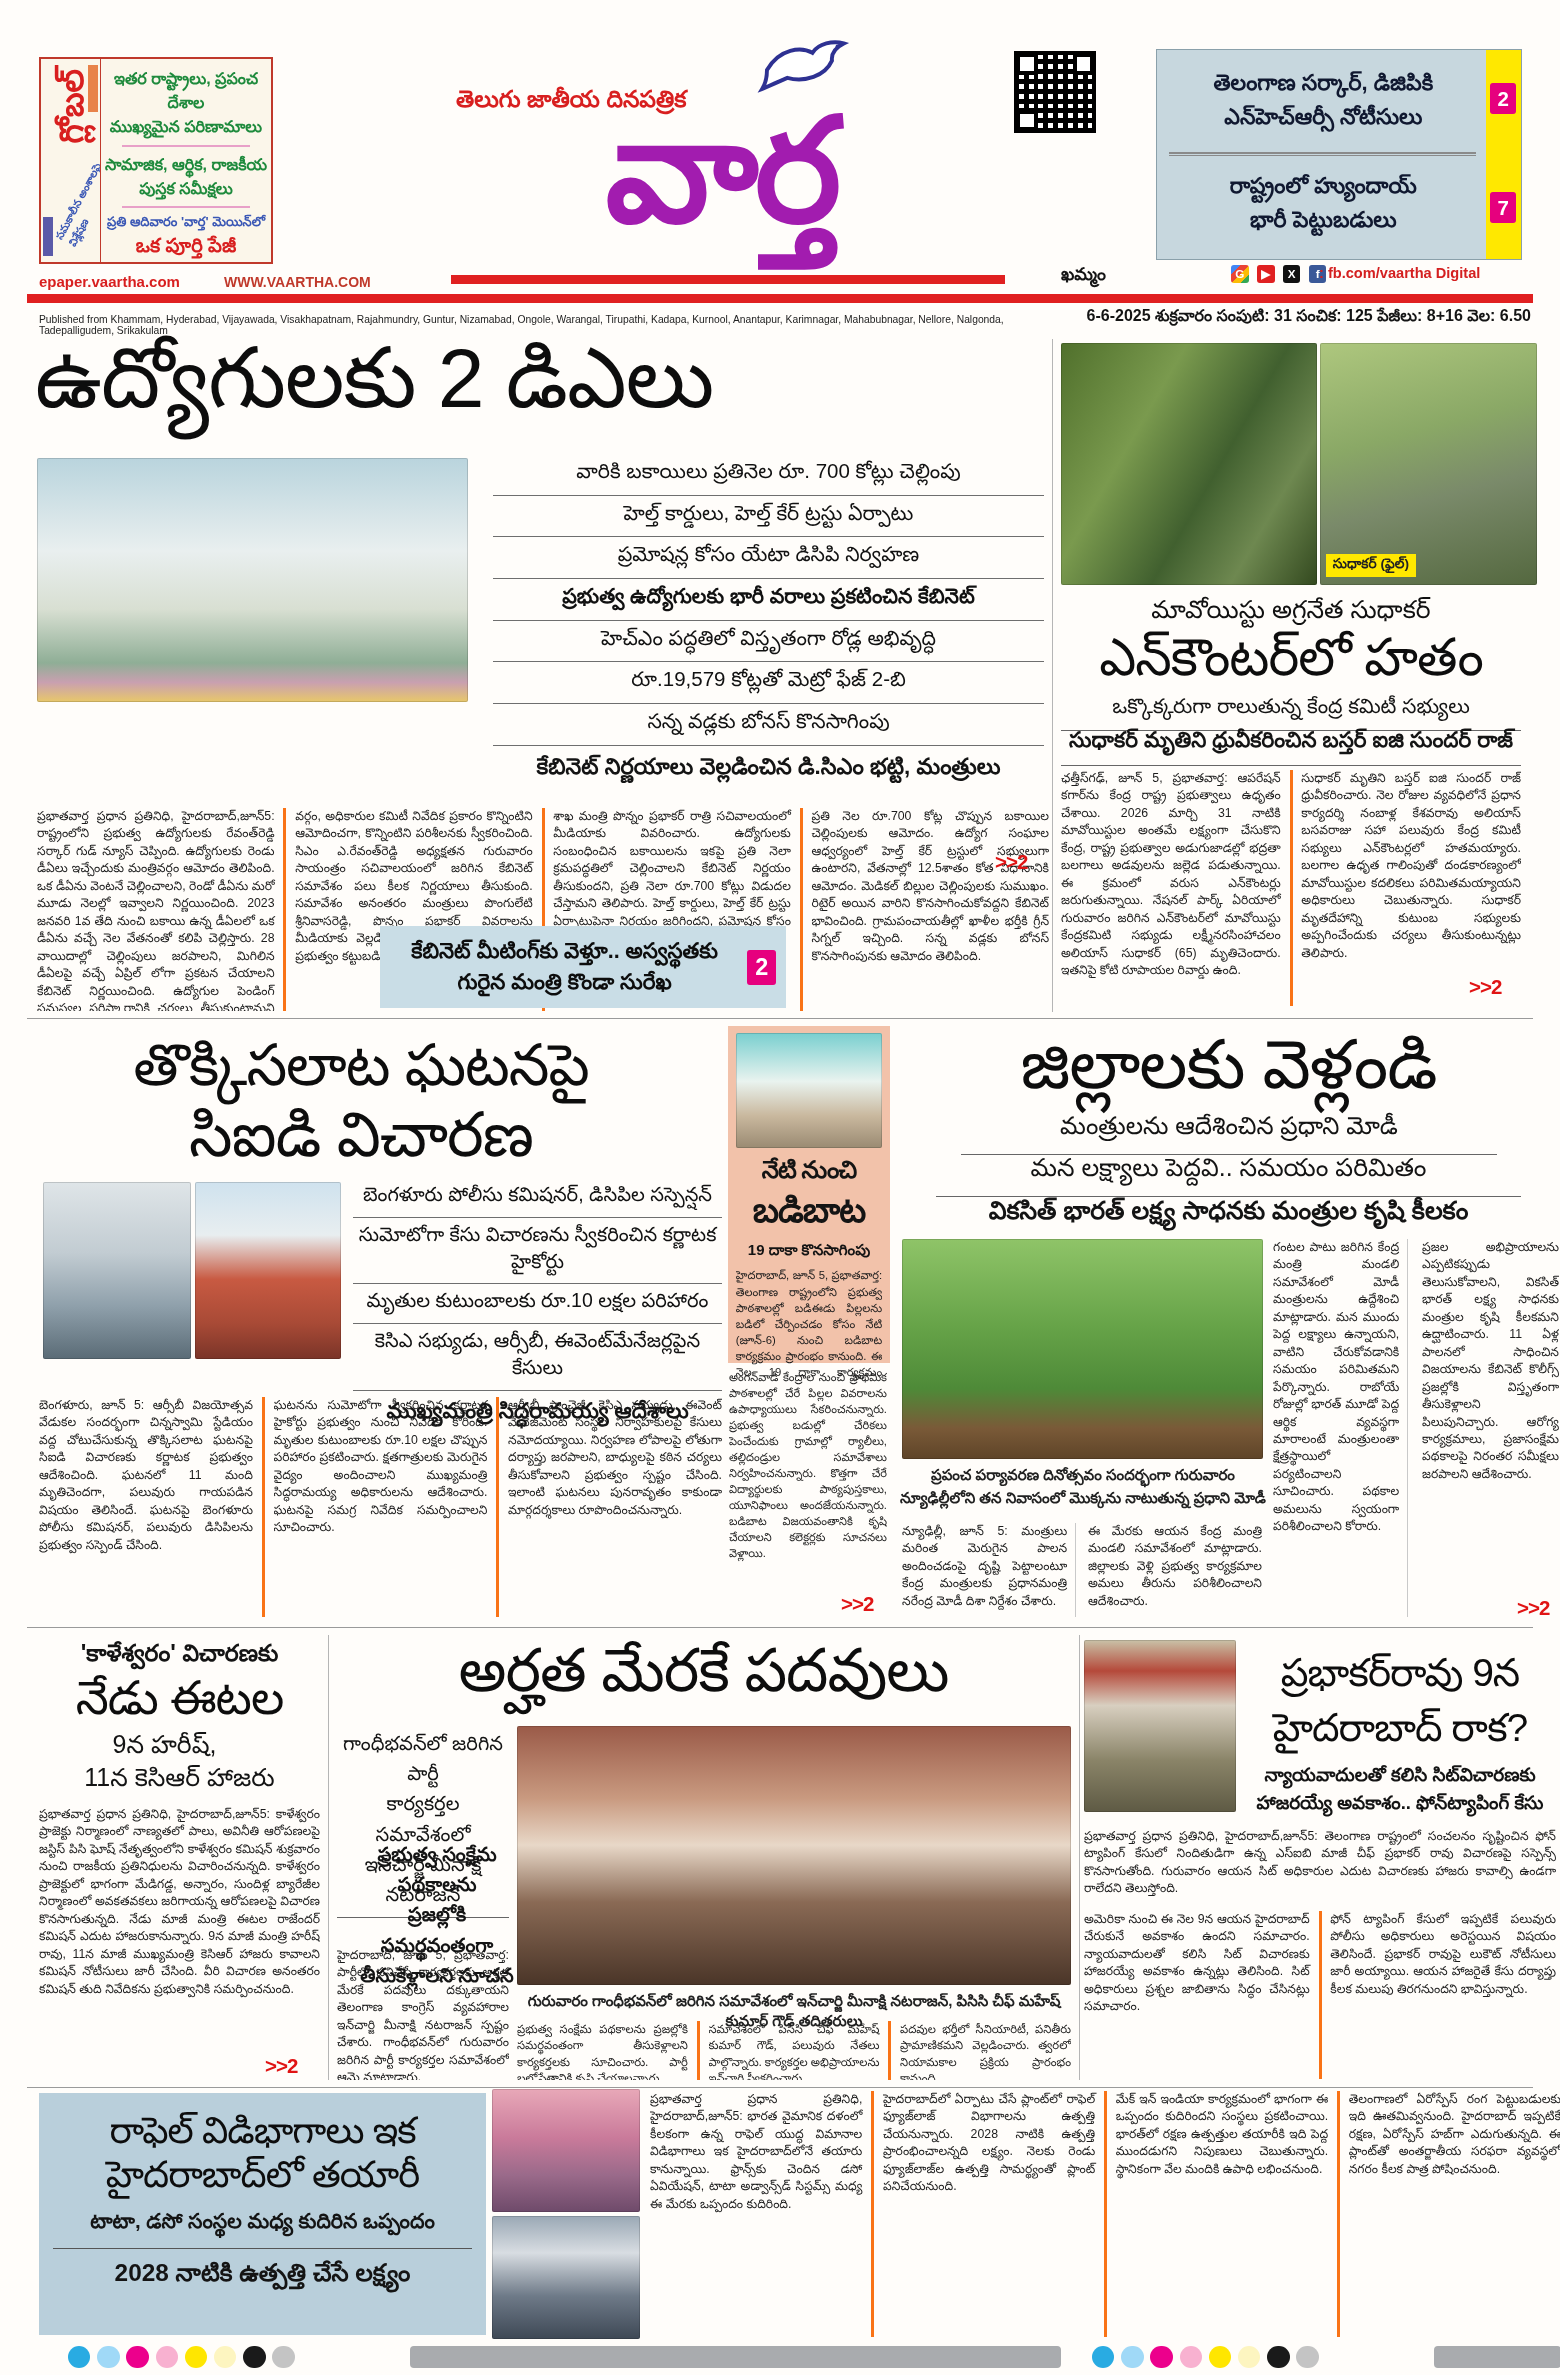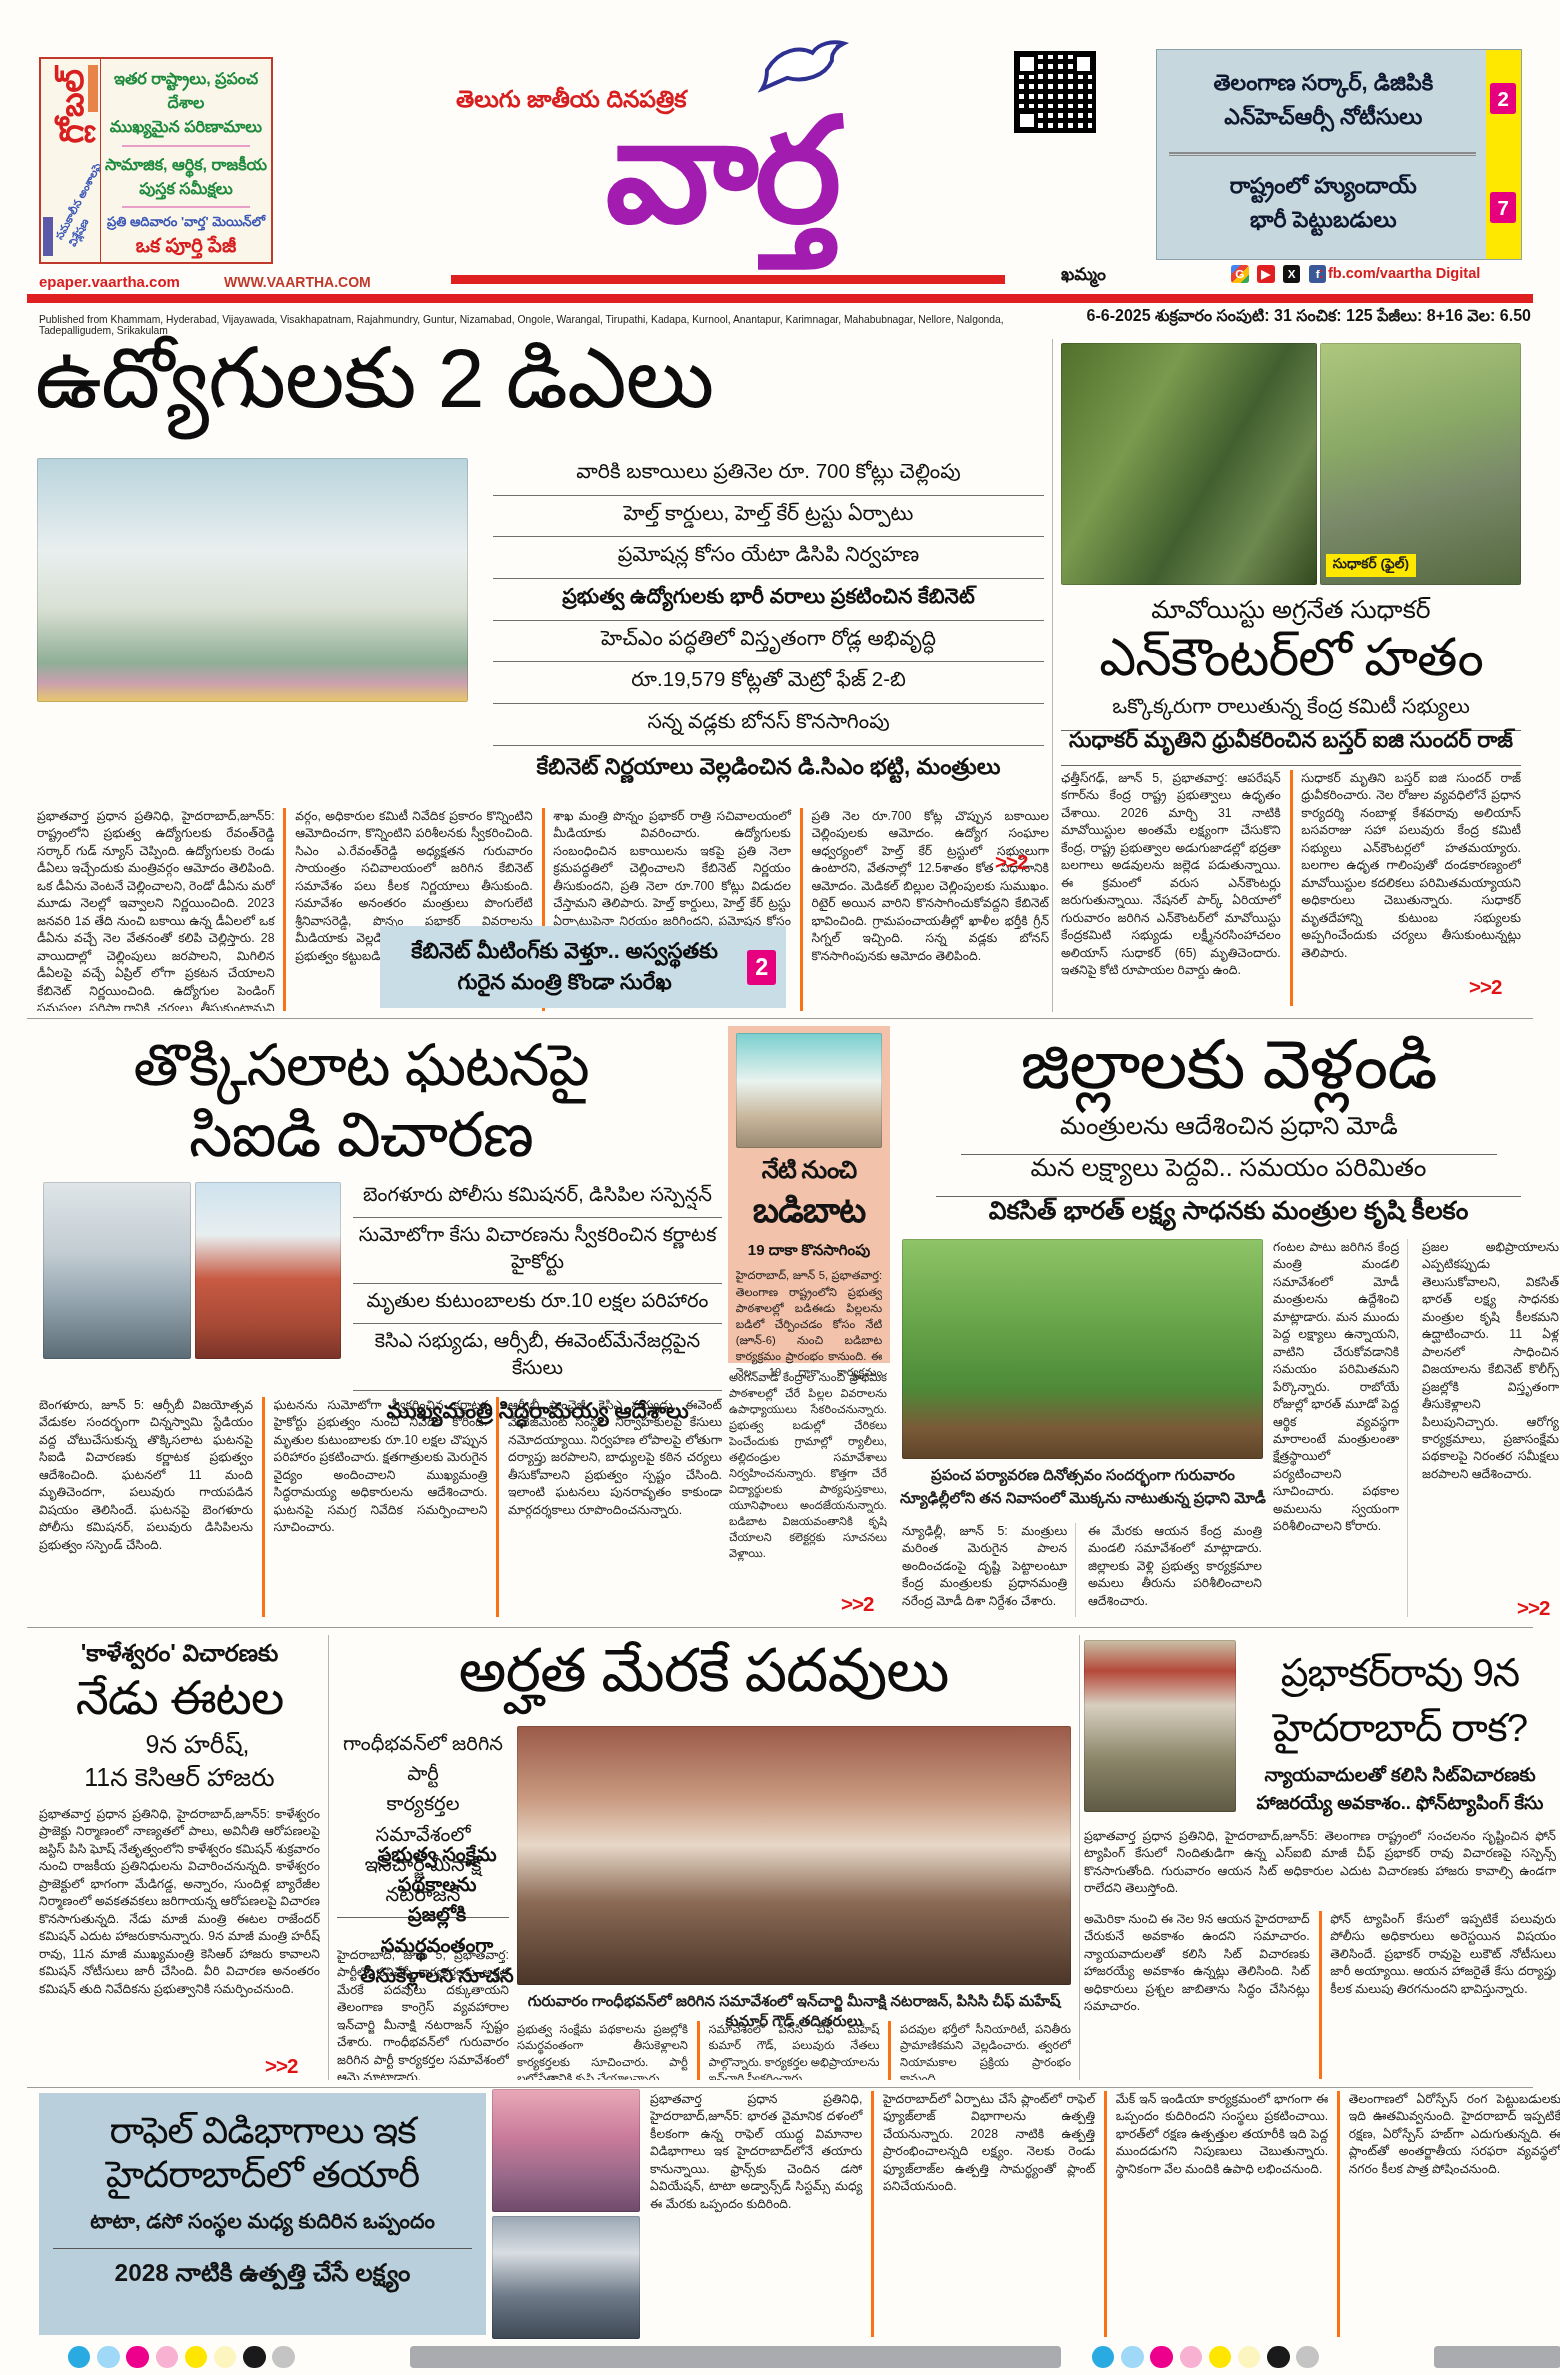--- a/index.html
+++ b/index.html
@@ -133,21 +133,21 @@
   <div class="abs" style="left:380px; top:926px; width:406px; height:82px; background:#c9dde6; display:flex; align-items:center; padding:5.9px 9.8px;">
     <div class="ctr bold" style="flex:1; font-size:21.5px; line-height:1.45; color:#0d0d0d;">కేబినెట్ మీటింగ్‌కు వెళ్తూ.. అస్వస్థతకు గురైన మంత్రి కొండా సురేఖ</div>
     <div class="badge" style="width:29px; height:35px; font-size:23.4px; margin-left:7.8px;">2</div>
   </div>
   <div class="jump" style="left:995px; top:850px;">&gt;&gt;2</div>
 
   <div class="rule-v" style="left:1052px; top:339px; height:673px;"></div>
 
   <div class="ph" style="left:1061px; top:343px; width:256px; height:242px;
               background:linear-gradient(120deg,#50702c 0%,#7a9a4e 32%,#41602f 58%,#6e8850 78%,#33491f 100%);"></div>
-  <div class="ph" style="left:1320px; top:343px; width:201px; height:242px;
+  <div class="ph" style="left:1320px; top:343px; width:217px; height:242px;
               background:linear-gradient(165deg,#aec77e 0%,#8aa866 38%,#7a8a6a 62%,#54683f 100%);">
     <span class="abs" style="left:5.9px; bottom:7.8px; background:#ffe800; color:#222; font-weight:bold; font-size:13.7px; padding:2px 6.8px;">సుధాకర్ (ఫైల్)</span>
   </div>
 
   <div class="abs ctr" style="left:1061px; top:595px; width:460px; font-size:25px; color:#111;">మావోయిస్టు అగ్రనేత సుధాకర్</div>
   <div class="abs ctr headline" style="left:1055px; top:626px; width:472px; font-size:52px;">ఎన్‌కౌంటర్‌లో హతం</div>
   <div class="abs ctr" style="left:1061px; top:694px; width:460px; font-size:20.5px; border-bottom:1px solid #666; padding-bottom:6.8px;">ఒక్కొక్కరుగా రాలుతున్న కేంద్ర కమిటీ సభ్యులు</div>
   <div class="abs ctr bold" style="left:1061px; top:728px; width:460px; font-size:21.5px; border-bottom:1px solid #666; padding-bottom:7.8px;">సుధాకర్ మృతిని ధ్రువీకరించిన బస్తర్ ఐజి సుందర్ రాజ్</div>
 
   <div class="abs cols" style="left:1061px; top:770px; width:460px; height:236px;">
@@ -208,21 +208,21 @@
   <div class="abs body-txt jst" style="left:902px; top:1523px; width:174px; height:94px; overflow:hidden; border-right:1px solid #c9c9c9; padding-right:7.8px;">న్యూఢిల్లీ, జూన్ 5: మంత్రులు మరింత మెరుగైన పాలన అందించడంపై దృష్టి పెట్టాలంటూ కేంద్ర మంత్రులకు ప్రధానమంత్రి నరేంద్ర మోడీ దిశా నిర్దేశం చేశారు.</div>
   <div class="abs body-txt jst" style="left:1088px; top:1523px; width:174px; height:94px; overflow:hidden;">ఈ మేరకు ఆయన కేంద్ర మంత్రి మండలి సమావేశంలో మాట్లాడారు. జిల్లాలకు వెళ్లి ప్రభుత్వ కార్యక్రమాల అమలు తీరును పరిశీలించాలని ఆదేశించారు.</div>
   <div class="jump" style="left:1517px; top:1596px;">&gt;&gt;2</div>
 
   <div class="rule-h" style="left:27px; top:1627px; width:1506px;"></div>
   <div class="rule-v" style="left:328px; top:1635px; height:445px;"></div>
   <div class="rule-v" style="left:1079px; top:1635px; height:445px;"></div>
 
   <div class="abs ctr bold" style="left:39px; top:1640px; width:281px; font-size:23.4px;">'కాళేశ్వరం' విచారణకు</div>
   <div class="abs ctr headline" style="left:39px; top:1670px; width:281px; font-size:47px;">నేడు ఈటల</div>
-  <div class="abs ctr" style="left:57px; top:1730px; width:281px; font-size:25px;">9న హరీష్,</div>
+  <div class="abs ctr" style="left:24px; top:1730px; width:281px; font-size:25px;">9న హరీష్,</div>
   <div class="abs ctr" style="left:39px; top:1763px; width:281px; font-size:25px;">11న కెసిఆర్ హాజరు</div>
   <div class="abs body-txt jst" style="left:39px; top:1806px; width:281px; height:256px; overflow:hidden;">ప్రభాతవార్త ప్రధాన ప్రతినిధి, హైదరాబాద్,జూన్5: కాళేశ్వరం ప్రాజెక్టు నిర్మాణంలో నాణ్యతలో పాలు, అవినీతి ఆరోపణలపై జస్టిస్ పిసి ఘోష్ నేతృత్వంలోని కాళేశ్వరం కమిషన్ శుక్రవారం నుంచి రాజకీయ ప్రతినిధులను విచారించనున్నది. కాళేశ్వరం ప్రాజెక్టులో భాగంగా మేడిగడ్డ, అన్నారం, సుందిళ్ల బ్యారేజీల నిర్మాణంలో అవకతవకలు జరిగాయన్న ఆరోపణలపై విచారణ కొనసాగుతున్నది. నేడు మాజీ మంత్రి ఈటల రాజేందర్ కమిషన్ ఎదుట హాజరుకానున్నారు. 9న మాజీ మంత్రి హరీష్ రావు, 11న మాజీ ముఖ్యమంత్రి కెసిఆర్ హాజరు కావాలని కమిషన్ నోటీసులు జారీ చేసింది. వీరి విచారణ అనంతరం కమిషన్ తుది నివేదికను ప్రభుత్వానికి సమర్పించనుంది.</div>
   <div class="jump" style="left:265px; top:2054px;">&gt;&gt;2</div>
 
   <div class="abs ctr headline" style="left:337px; top:1635px; width:733px; font-size:60px;">అర్హత మేరకే పదవులు</div>
   <div class="abs ctr" style="left:337px; top:1728px; width:172px; font-size:19.5px; line-height:1.55; border-bottom:1px solid #666; padding-bottom:7.8px;">
     <div>గాంధీభవన్‌లో జరిగిన పార్టీ</div>
     <div>కార్యకర్తల సమావేశంలో</div>
     <div>ఇన్‌చార్జి మీనాక్షి నటరాజన్</div>
   </div>

